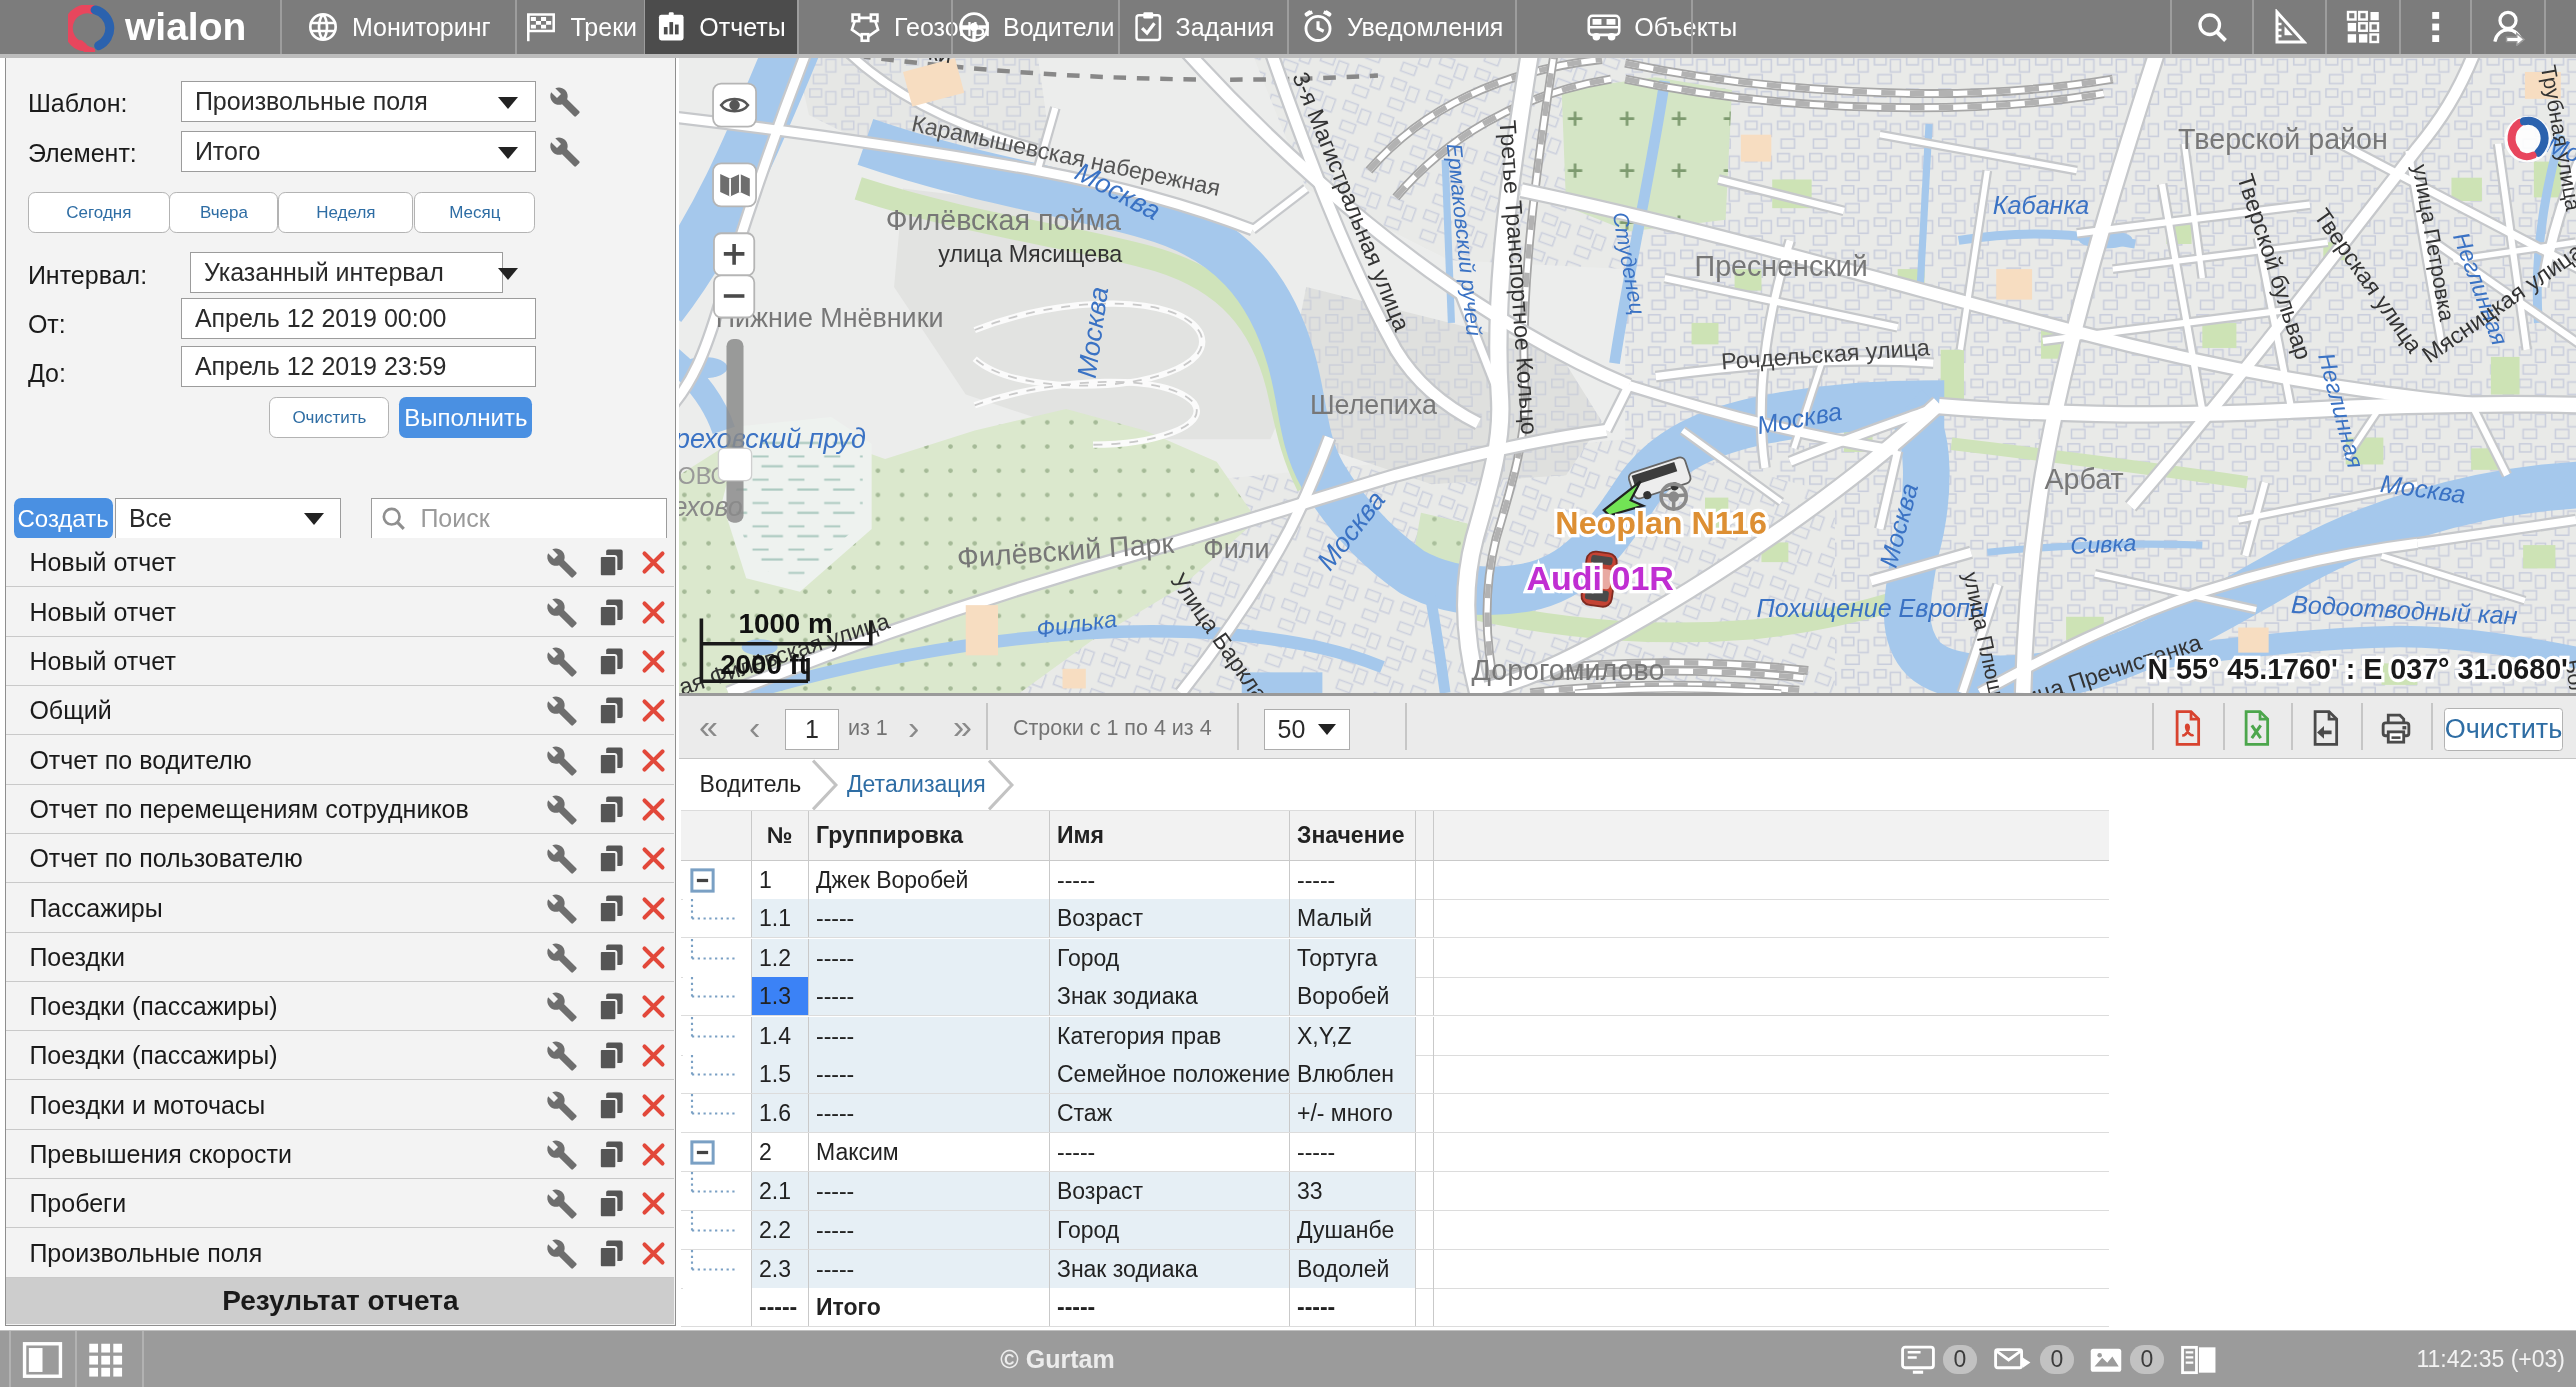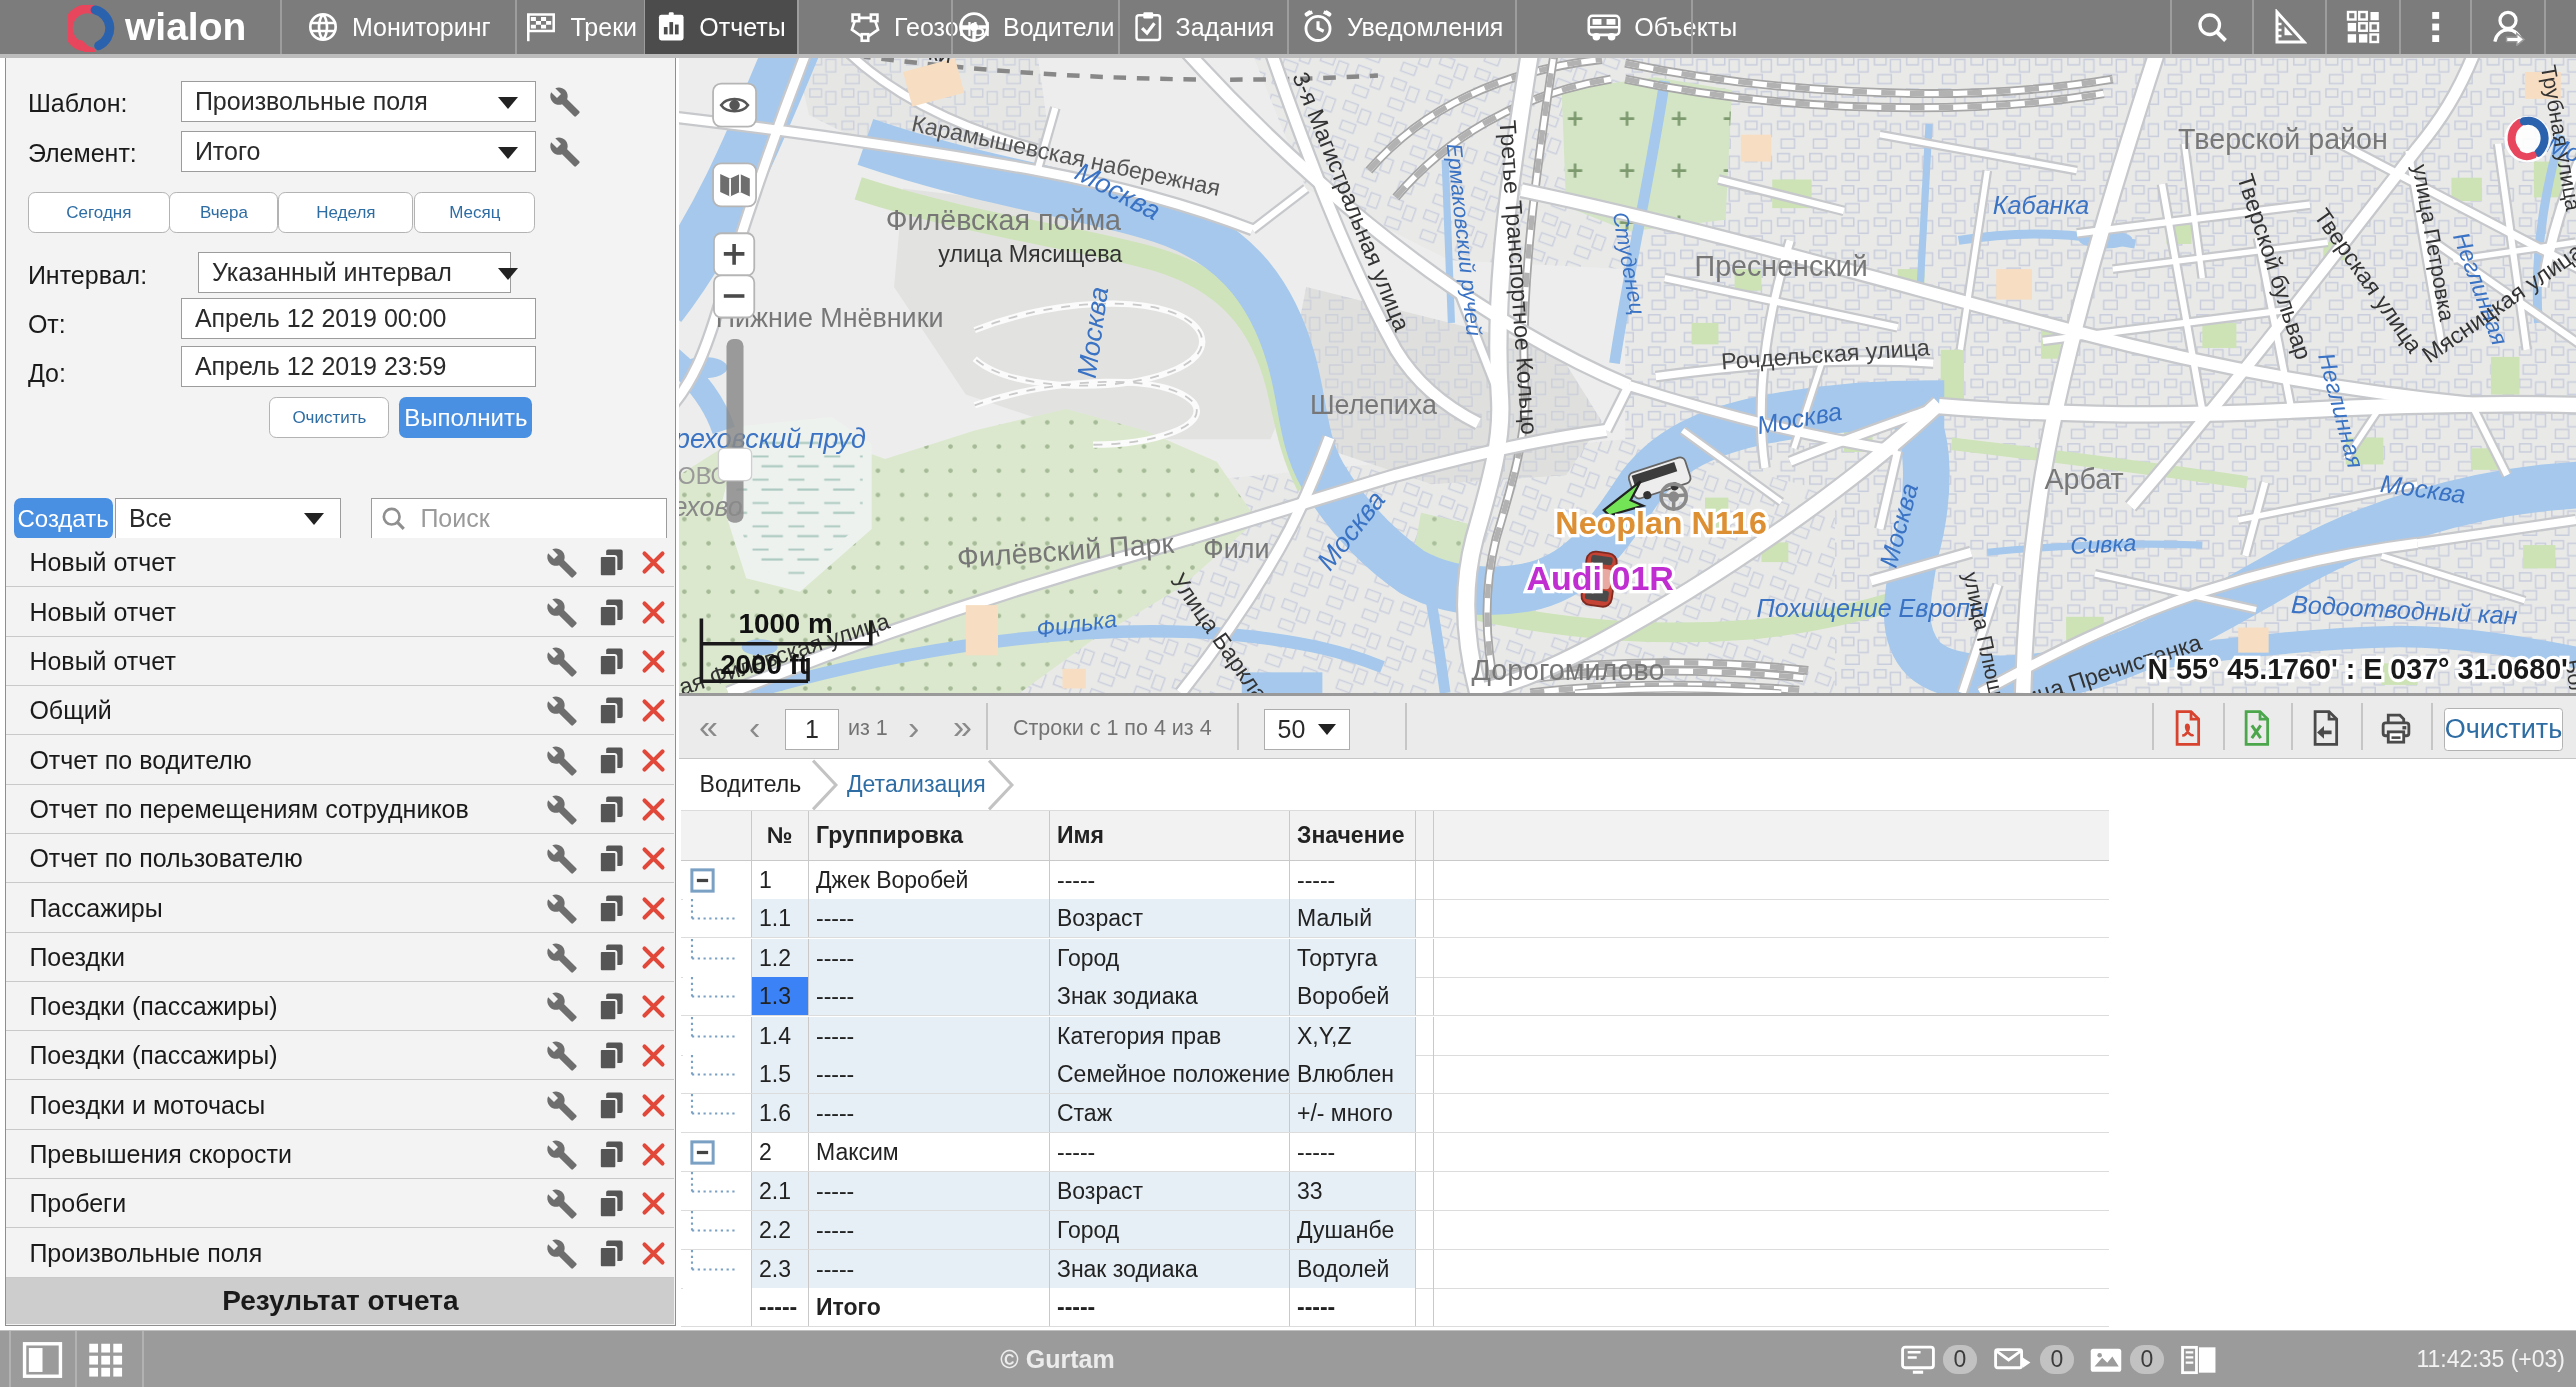--- a/index.html
+++ b/index.html
@@ -196,21 +196,21 @@
 <div class="inp" style="left:175px;top:73px;width:355px;height:41px">Итого</div>
 <div class="dar" style="left:492px;top:89px"></div>
 <div class="abs" style="left:543px;top:78px"><svg width="32" height="32" viewBox="0 0 24 24">
         <path d="M22.7,19l-9.1-9.1c0.9-2.3,0.4-5-1.5-6.9c-2-2-5-2.4-7.4-1.3L9,6L6,9L1.6,4.7C0.4,7.1,0.9,10.1,2.9,12.1c1.9,1.9,4.6,2.4,6.9,1.5l9.1,9.1c0.4,0.4,1,0.4,1.4,0l2.3-2.3C23.1,20,23.1,19.4,22.7,19z" fill="#6e6e6e"></path>
       </svg></div>
 <div class="pbtn" style="left:21.5px;top:134px;width:142px">Сегодня</div>
 <div class="pbtn" style="left:163px;top:134px;width:109px">Вчера</div>
 <div class="pbtn" style="left:272px;top:134px;width:135px">Неделя</div>
 <div class="pbtn" style="left:408px;top:134px;width:121px">Месяц</div>
 <div class="lbl" style="left:21.5px;top:203px">Интервал:</div>
-<div class="inp" style="left:192px;top:194px;width:313px;height:41px">Указанный интервал</div>
+<div class="inp" style="left:184px;top:194px;width:313px;height:41px">Указанный интервал</div>
 <div class="dar" style="left:492px;top:210px"></div>
 <div class="lbl" style="left:21.5px;top:252px">От:</div>
 <div class="inp" style="left:175px;top:240px;width:355px;height:41px">Апрель 12 2019 00:00</div>
 <div class="lbl" style="left:21.5px;top:301px">До:</div>
 <div class="inp" style="left:175px;top:288px;width:355px;height:41px">Апрель 12 2019 23:59</div>
 <div class="pbtn" style="left:263px;top:339px;width:120px">Очистить</div>
 <div class="bluebtn" style="left:393px;top:339px;width:133px;height:41px">Выполнить</div>
 <div class="bluebtn" style="left:7.2px;top:440px;width:99px;height:41px">Создать</div>
 <div class="inp" style="left:109px;top:440px;width:226px;height:41px">Все</div>
 <div class="dar" style="left:298px;top:455px"></div>

